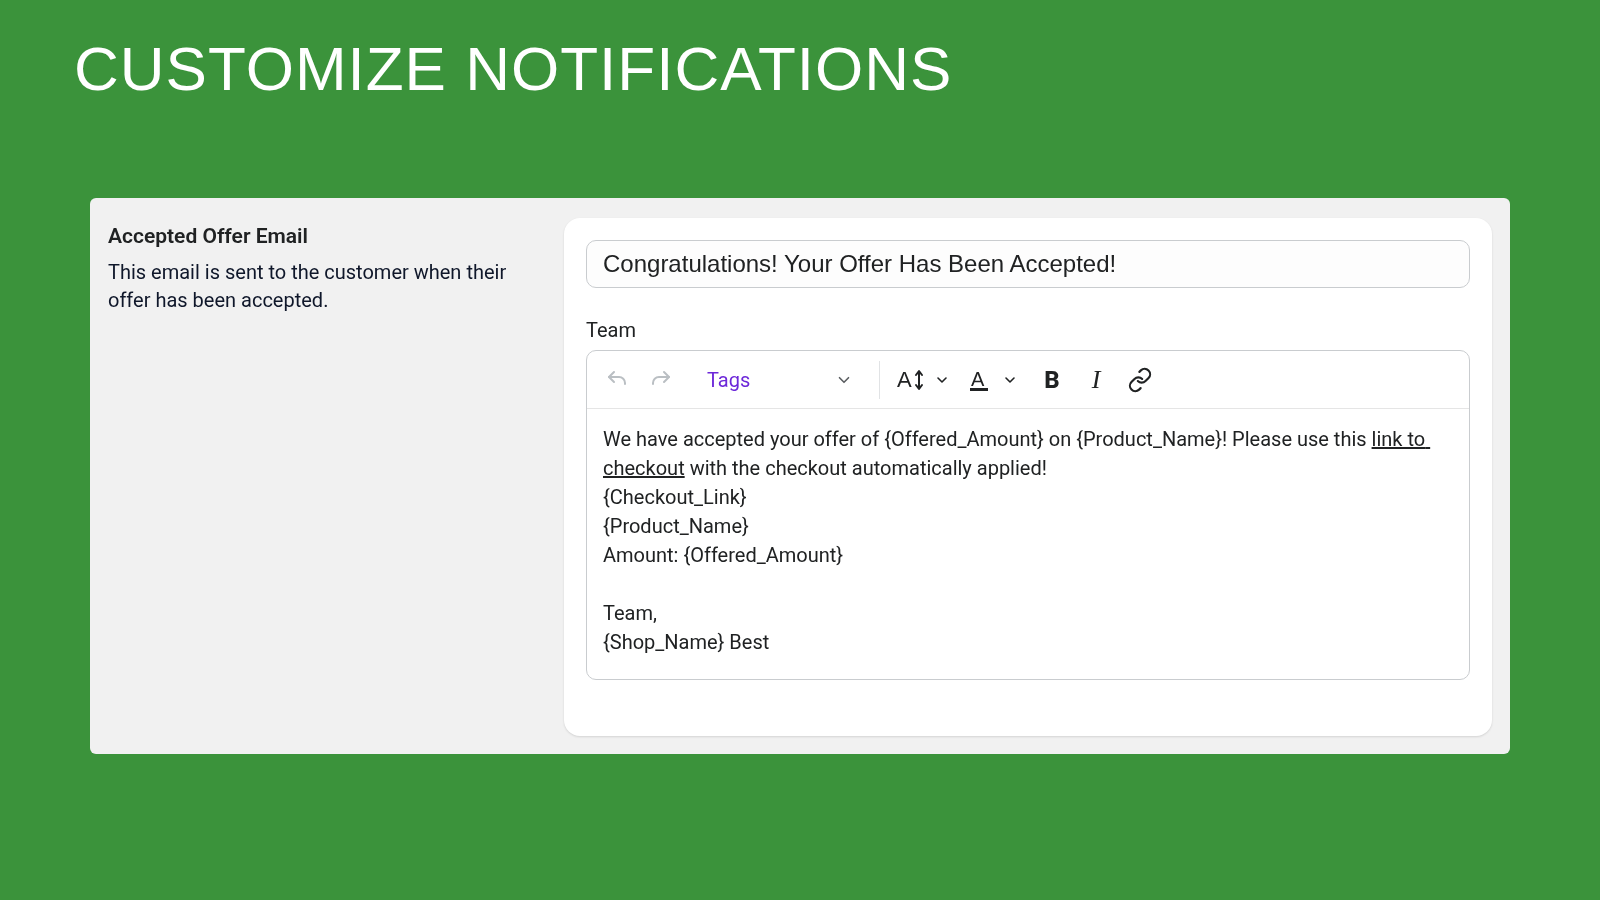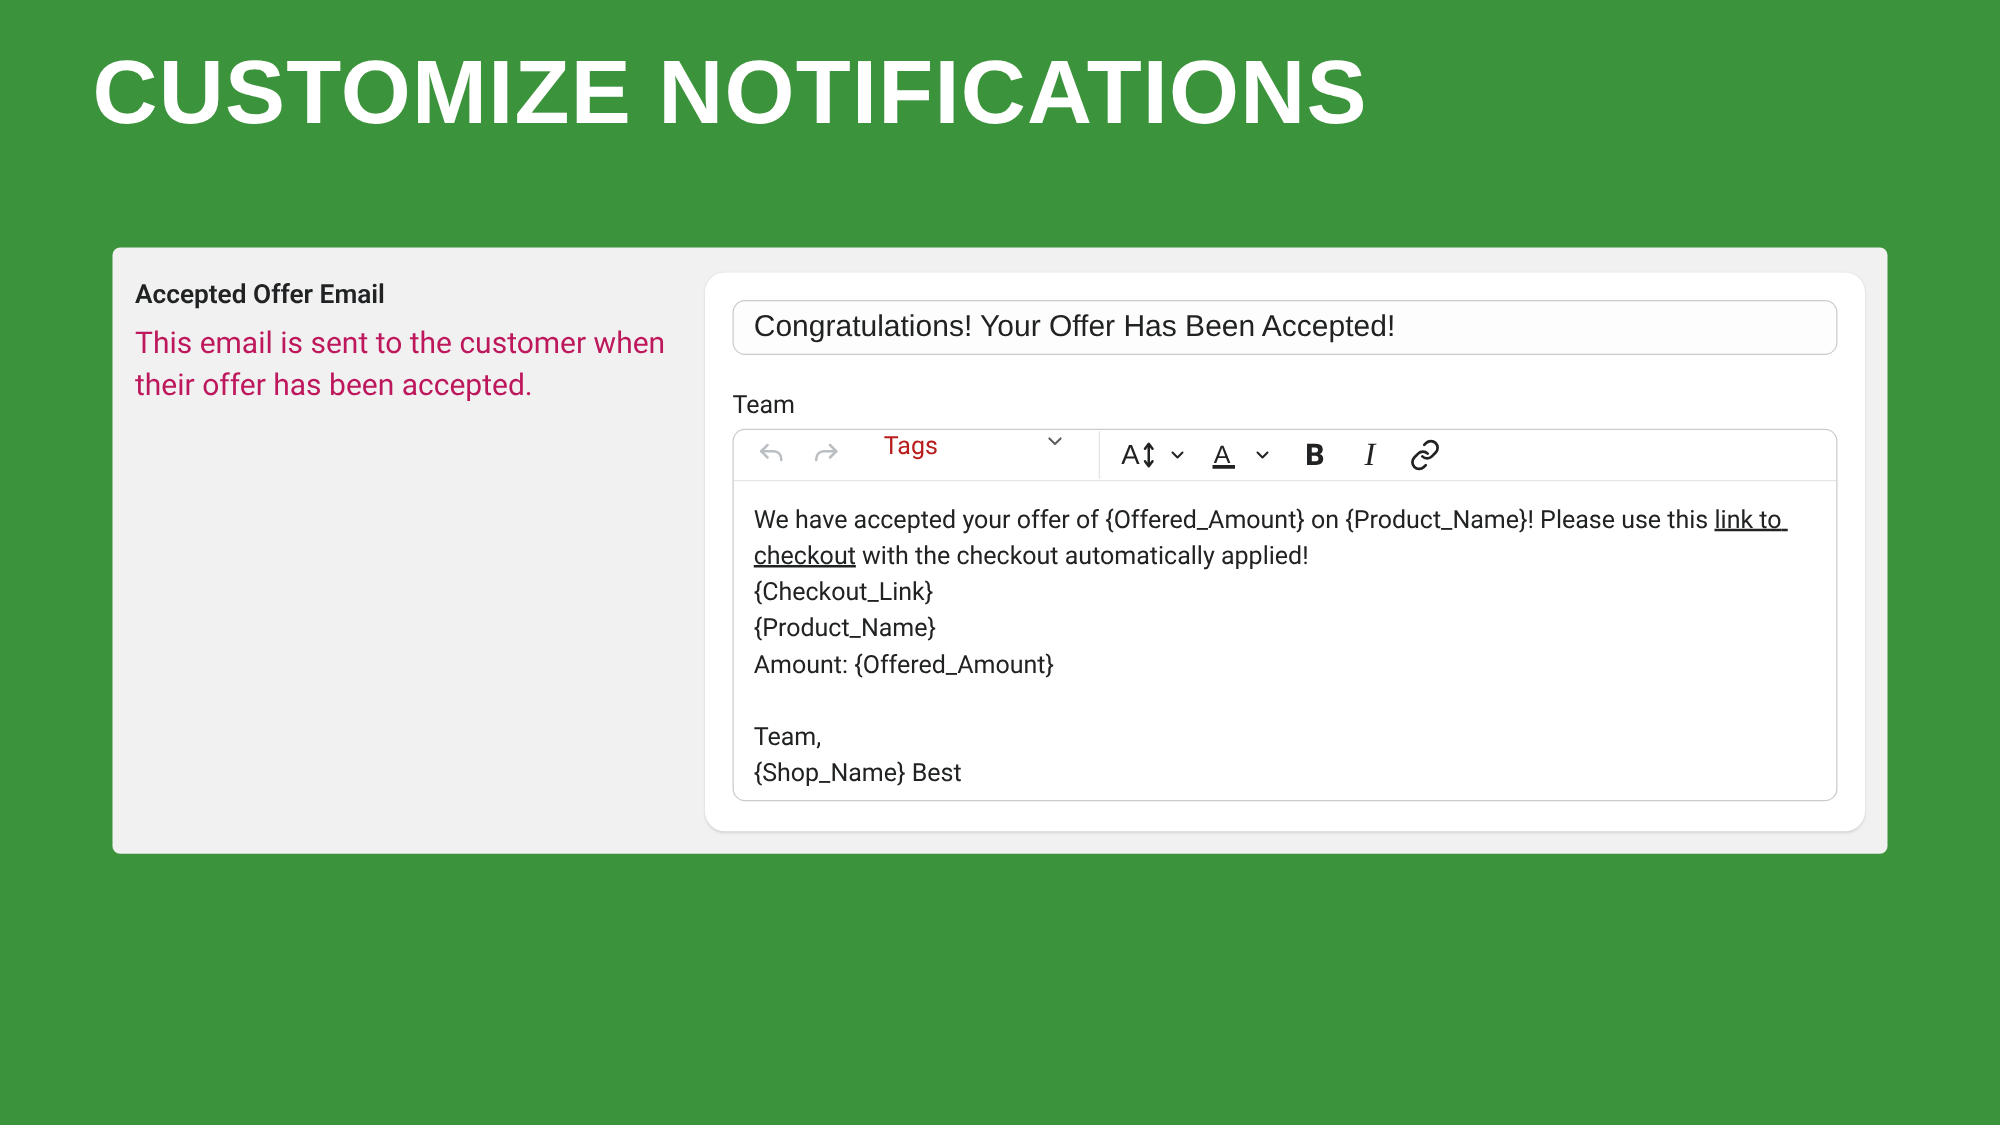--- a/index.html
+++ b/index.html
@@ -8,52 +8,52 @@
       font-family:-apple-system,BlinkMacSystemFont,"Segoe UI",Roboto,Helvetica,Arial,sans-serif;
       background:#3b933b;
       color:#202223;
       overflow:hidden;
     }
     .stage { width:1600px; height:900px; position:relative; }
     .title {
       position:absolute;
       left:74px; top:38px;
       font-family:Impact,"Arial Narrow Bold","Arial Black",sans-serif;
-      font-weight:700;
+      font-weight:400;
       font-stretch:condensed;
       letter-spacing:1px;
-      font-size:72px;
+      font-size:62px;
       line-height:1;
       color:#ffffff;
       text-transform:uppercase;
     }
     .panel {
       position:absolute;
       left:90px; top:198px;
-      width:1420px; height:485px;
+      width:1420px; height:556px;
       background:#f1f1f1;
       border-radius:6px;
       display:flex;
       padding:20px 18px 18px 18px;
       gap:26px;
     }
     .left {
       width:430px;
       padding-top:6px;
     }
     .section-title {
       font-size:21px;
       font-weight:600;
       color:#202223;
       margin-bottom:10px;
     }
     .section-desc {
-      font-size:24px;
+      font-size:20px;
       line-height:1.4;
-      color:#be185d;
+      color:#0f172a;
     }
     .card {
       flex:1;
       background:#ffffff;
       border-radius:16px;
       box-shadow:0 1px 2px rgba(0,0,0,.07), 0 1px 3px rgba(0,0,0,.06);
       padding:22px 22px 24px 22px;
       display:flex;
       flex-direction:column;
     }
@@ -92,23 +92,23 @@
     }
     .tb-btn {
       width:40px; height:40px;
       border-radius:8px;
       display:flex; align-items:center; justify-content:center;
       color:#5c5f62;
       cursor:pointer;
     }
     .tb-btn.dis { color:#babfc3; }
     .tb-sel {
-      display:flex; align-items:flex-start; justify-content:space-between;
+      display:flex; align-items:center; justify-content:space-between;
       height:40px; padding:0 10px 0 14px;
-      font-size:20px; color:#b91c1c;
+      font-size:20px; color:#6d28d9;
       border-radius:8px; cursor:pointer;
       gap:10px;
     }
     .tb-sel.tags { width:170px; margin-left:8px; }
     .tb-sel.para { width:190px; margin-left:4px; }
     .chev {
       width:18px; height:18px;
       display:inline-flex; align-items:center; justify-content:center;
     }
     .divider {

